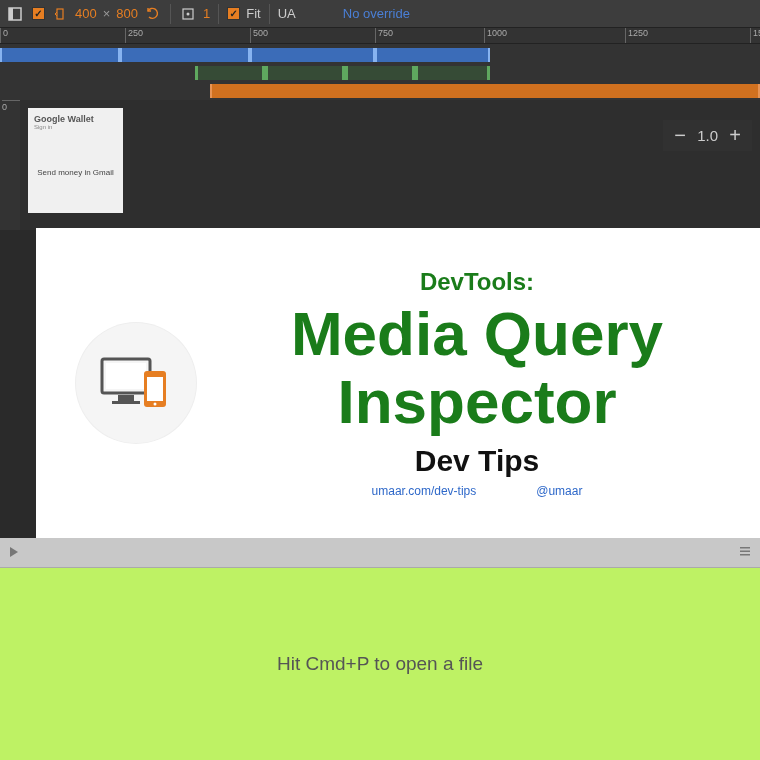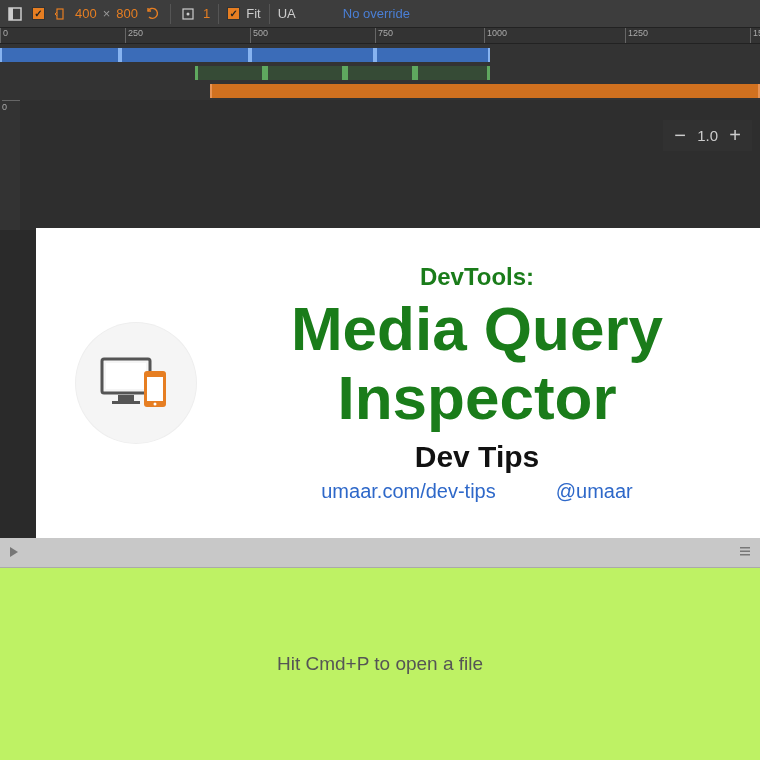--- a/index.html
+++ b/index.html
@@ -195,21 +195,21 @@
       font-weight: bold;
       margin-bottom: 6px;
     }
     .card-links {
       display: flex;
       justify-content: center;
       gap: 60px;
     }
     .card-link {
       color: #2e68c9;
-      font-size: 20px;
+      font-size: 12px;
     }
     
     
     .bottom-panel {
       position: absolute;
       left: 0;
       right: 0;
       top: 538px;
       bottom: 0;
       background: #bef264;
@@ -306,20 +306,25 @@
   <div class="mq-bar mq-green" style="left:345px;width:70px;top:22px"></div>
   <div class="mq-bar mq-green" style="left:415px;width:75px;top:22px"></div>
   <div class="mq-bar mq-orange" style="left:210px;width:550px;top:40px"></div>
 </div>
 
 <div class="preview-area">
   <div class="side-ruler" id="v-ruler">
       <div class="side-ruler-tick" style="top: 0px;">0</div>
     </div>
   <div class="preview-content">
+    <div class="page-thumb">
+      <div class="thumb-logo">Google Wallet</div>
+      <div class="thumb-sub">Sign in</div>
+      <div class="thumb-body">Send money in Gmail</div>
+    </div>
     <div class="zoom-control">
       <span class="zoom-btn">−</span>
       <span class="zoom-value">1.0</span>
       <span class="zoom-btn">+</span>
     </div>
   </div>
 </div>
 
 <div class="overlay-card">
   <div class="card-icon">

